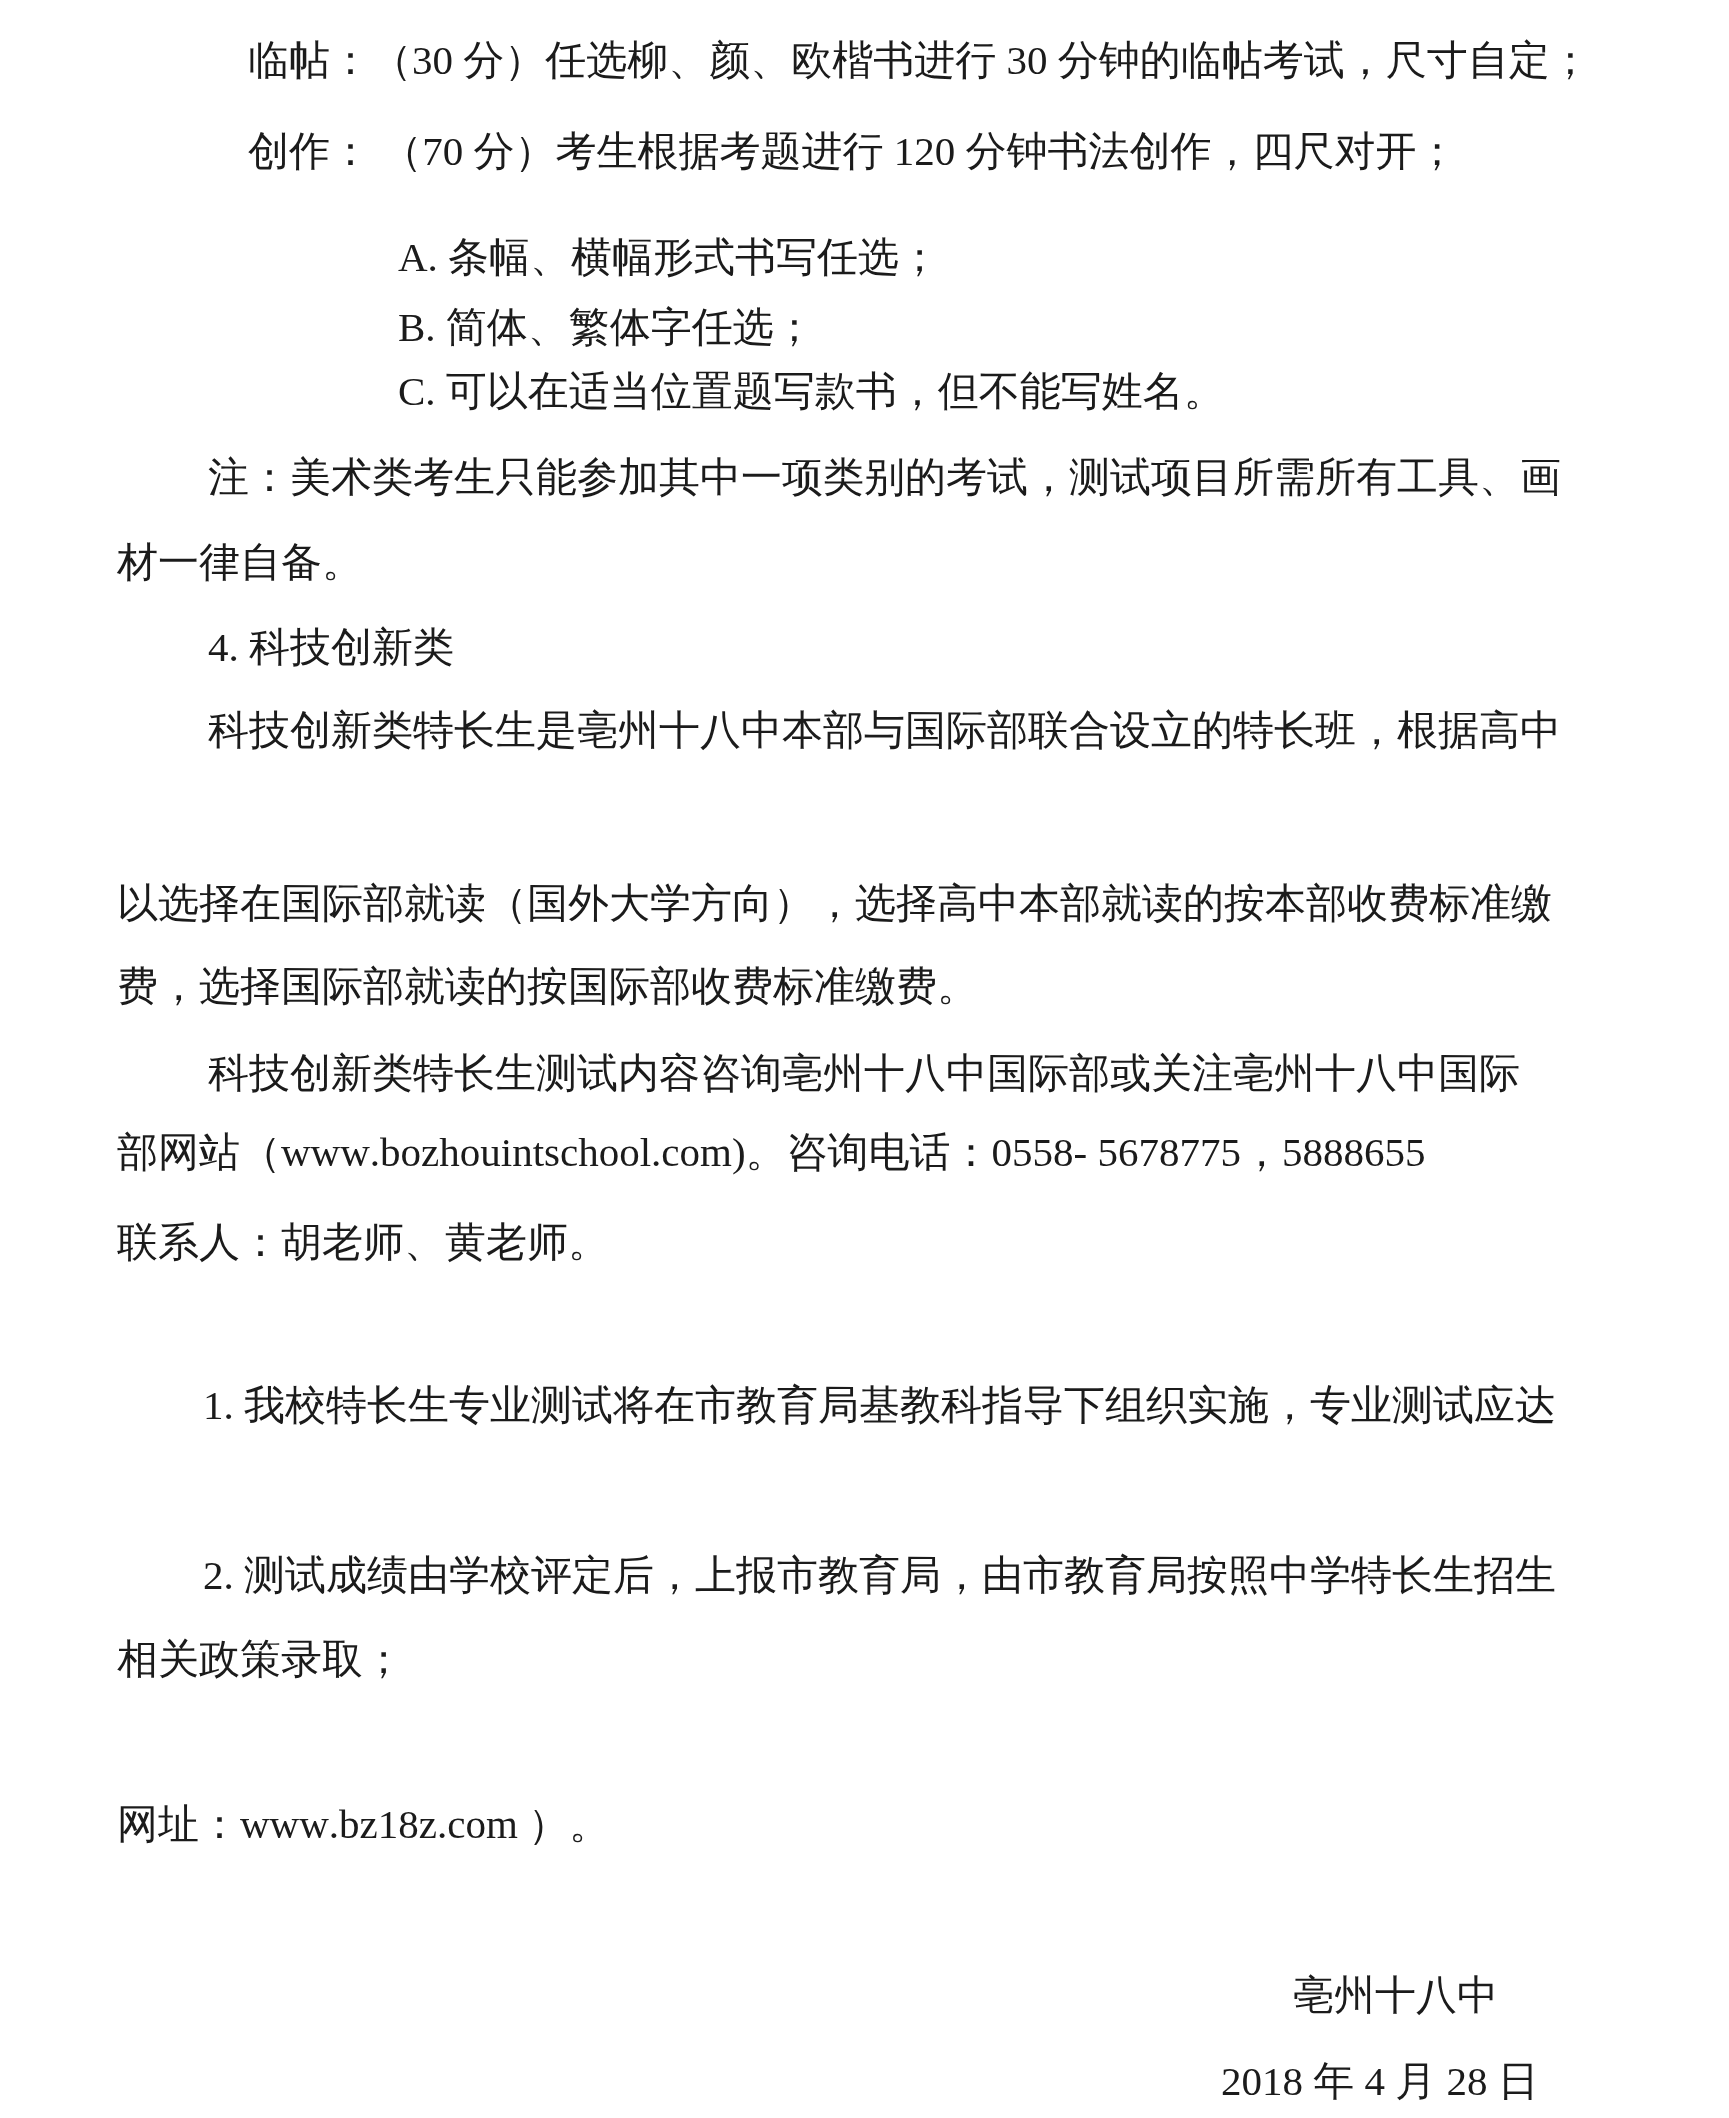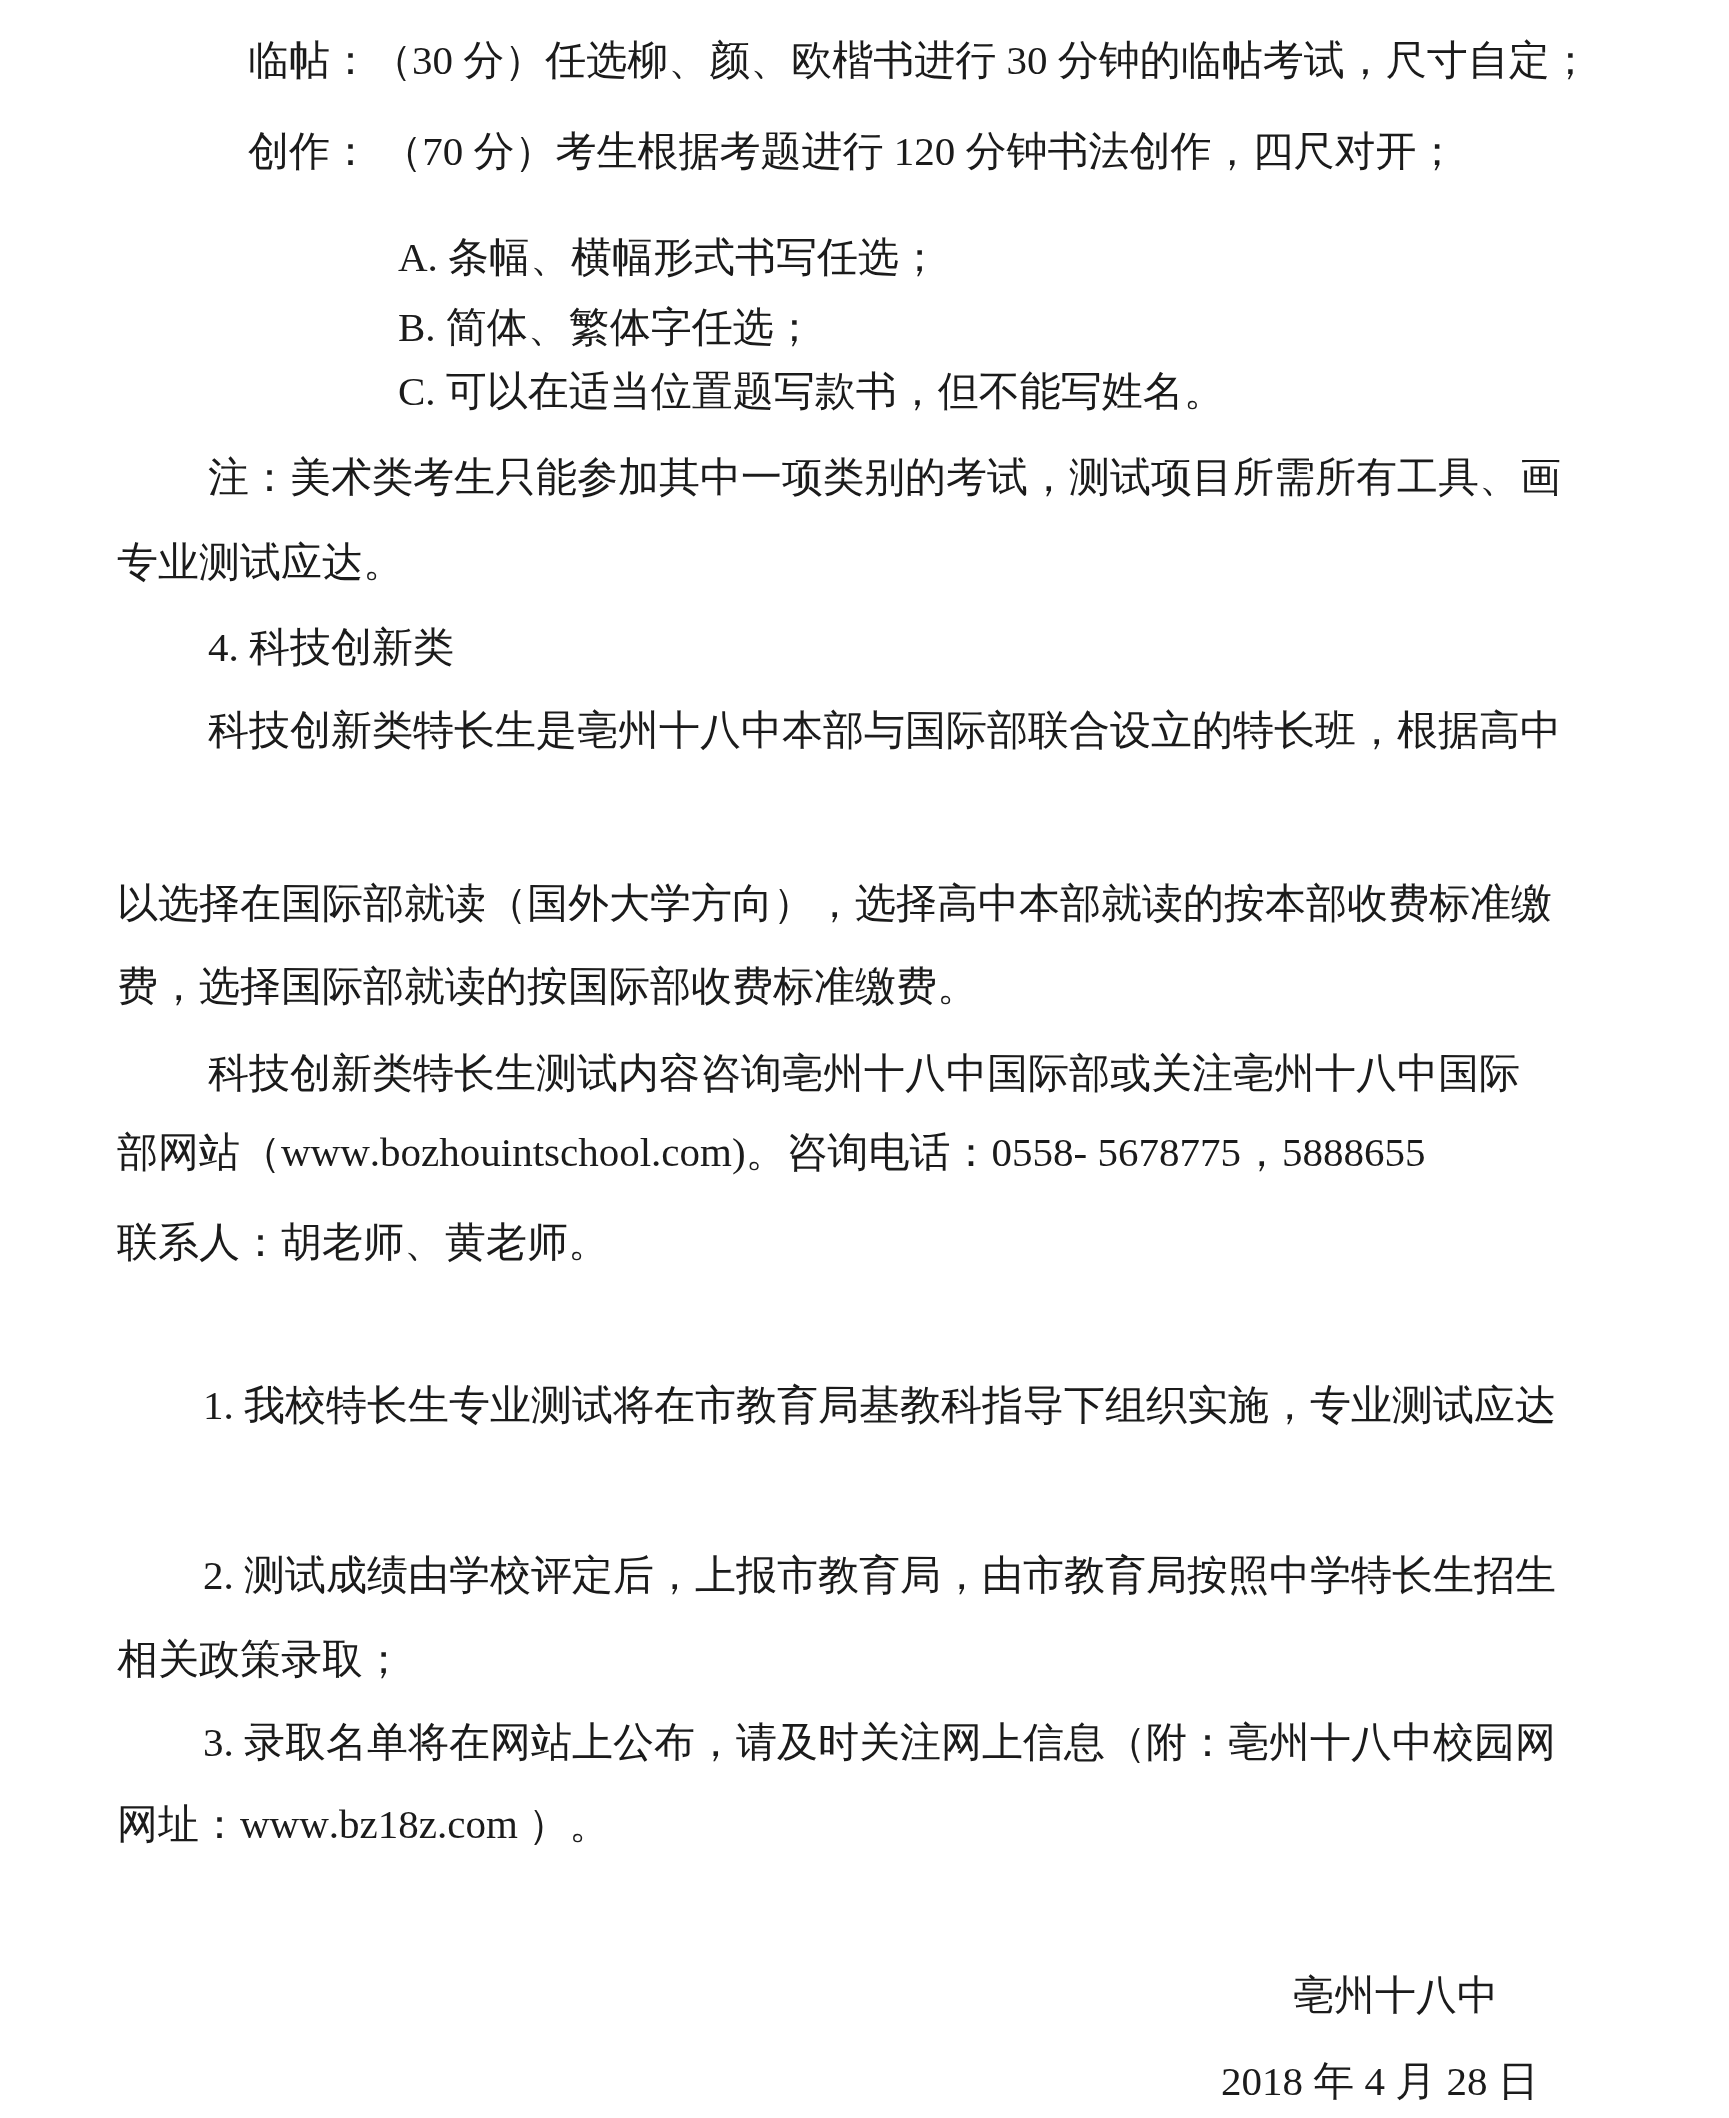--- a/index.html
+++ b/index.html
@@ -37,38 +37,37 @@
 <div class="page">
 
   <div class="ln" style="top:17.3px;left:248px">临帖：（30 分）任选柳、颜、欧楷书进行 30 分钟的临帖考试，尺寸自定；</div>
   <div class="ln" style="top:108px;left:248px">创作： （70 分）考生根据考题进行 120 分钟书法创作，四尺对开；</div>
 
   <div class="ln" style="top:214px;left:398px">A. 条幅、横幅形式书写任选；</div>
   <div class="ln" style="top:284px;left:398px">B. 简体、繁体字任选；</div>
   <div class="ln" style="top:348px;left:398px">C. 可以在适当位置题写款书，但不能写姓名。</div>
 
   <div class="ln" style="top:434px;left:208px">注：美术类考生只能参加其中一项类别的考试，测试项目所需所有工具、画</div>
-  <div class="ln" style="top:519px;left:117px">专业测试应达。</div>
+  <div class="ln" style="top:519px;left:117px">材一律自备。</div>
 
   <div class="ln" style="top:604px;left:208px">4. 科技创新类</div>
 
   <div class="ln" style="top:687px;left:208px">科技创新类特长生是亳州十八中本部与国际部联合设立的特长班，根据高中</div>
   <div class="ln" style="top:860px;left:117px">以选择在国际部就读（国外大学方向），选择高中本部就读的按本部收费标准缴</div>
   <div class="ln" style="top:943px;left:117px">费，选择国际部就读的按国际部收费标准缴费。</div>
 
   <div class="ln" style="top:1030px;left:208px">科技创新类特长生测试内容咨询亳州十八中国际部或关注亳州十八中国际</div>
   <div class="ln" style="top:1109px;left:117px">部网站（www.bozhouintschool.com)。咨询电话：0558- 5678775，5888655</div>
   <div class="ln" style="top:1199px;left:117px">联系人：胡老师、黄老师。</div>
 
 
   <div class="ln" style="top:1362px;left:203px">1. 我校特长生专业测试将在市教育局基教科指导下组织实施，专业测试应达</div>
 
   <div class="ln" style="top:1532px;left:203px">2. 测试成绩由学校评定后，上报市教育局，由市教育局按照中学特长生招生</div>
   <div class="ln" style="top:1616px;left:117px">相关政策录取；</div>
 
-  <div class="ln" style="top:1699px;left:203px">3. 录取名单将在网站上公布，请及时关注网上信息（附：亳州十八中校园网</div>
   <div class="ln" style="top:1781px;left:117px">网址：www.bz18z.com ）。</div>
 
   <div class="ln" style="top:1952px;left:1293px">亳州十八中</div>
   <div class="ln" style="top:2038px;left:1221px">2018 年 4 月 28 日</div>
 
 </div>
 
 
 </body></html>

